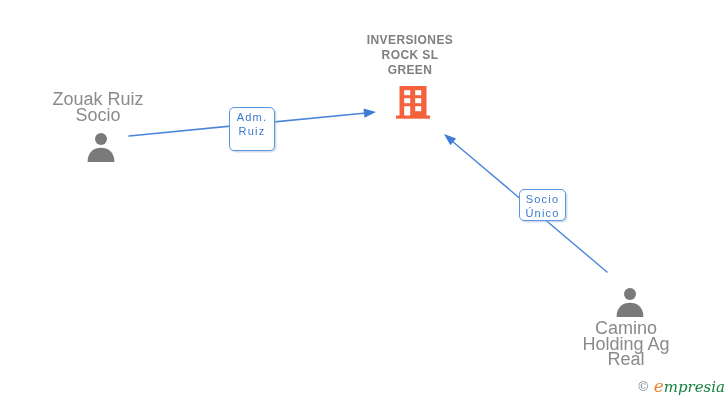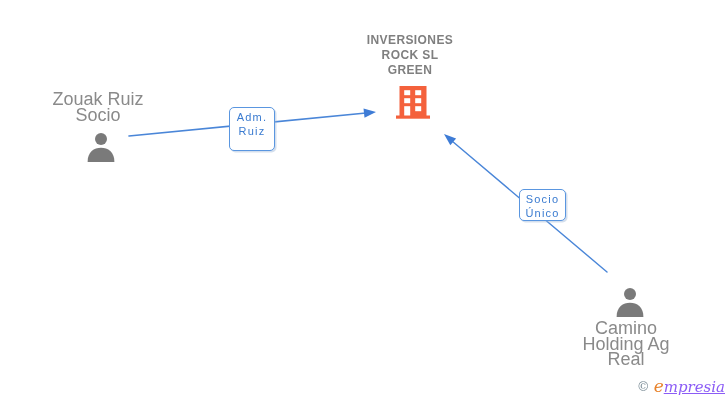--- a/index.html
+++ b/index.html
@@ -80,21 +80,21 @@
     cursor: pointer;
   }
   .brand .copy {
     color: #7e8f99;
     font-style: normal;
     font-size: 13px;
     margin-right: 4px;
     vertical-align: 1px;
   }
   .brand .e    { color: #e8822a; font-size: 17px; }
-  .brand .rest { color: #8b5cf6; text-decoration: underline; }
+  .brand .rest { color: #15803d; }
 </style>
 </head>
 <body>
 
 <div class="stage">
 
   <svg class="links-layer" viewBox="0 0 728 400">
     <g>
       <line x1="129" y1="136" x2="366" y2="113" stroke="#4a86d8" stroke-width="1.7" stroke-linecap="round"></line>
       <polygon points="376,112 363.5,108.6 364.5,117.7" fill="#3e7cd6"></polygon>

